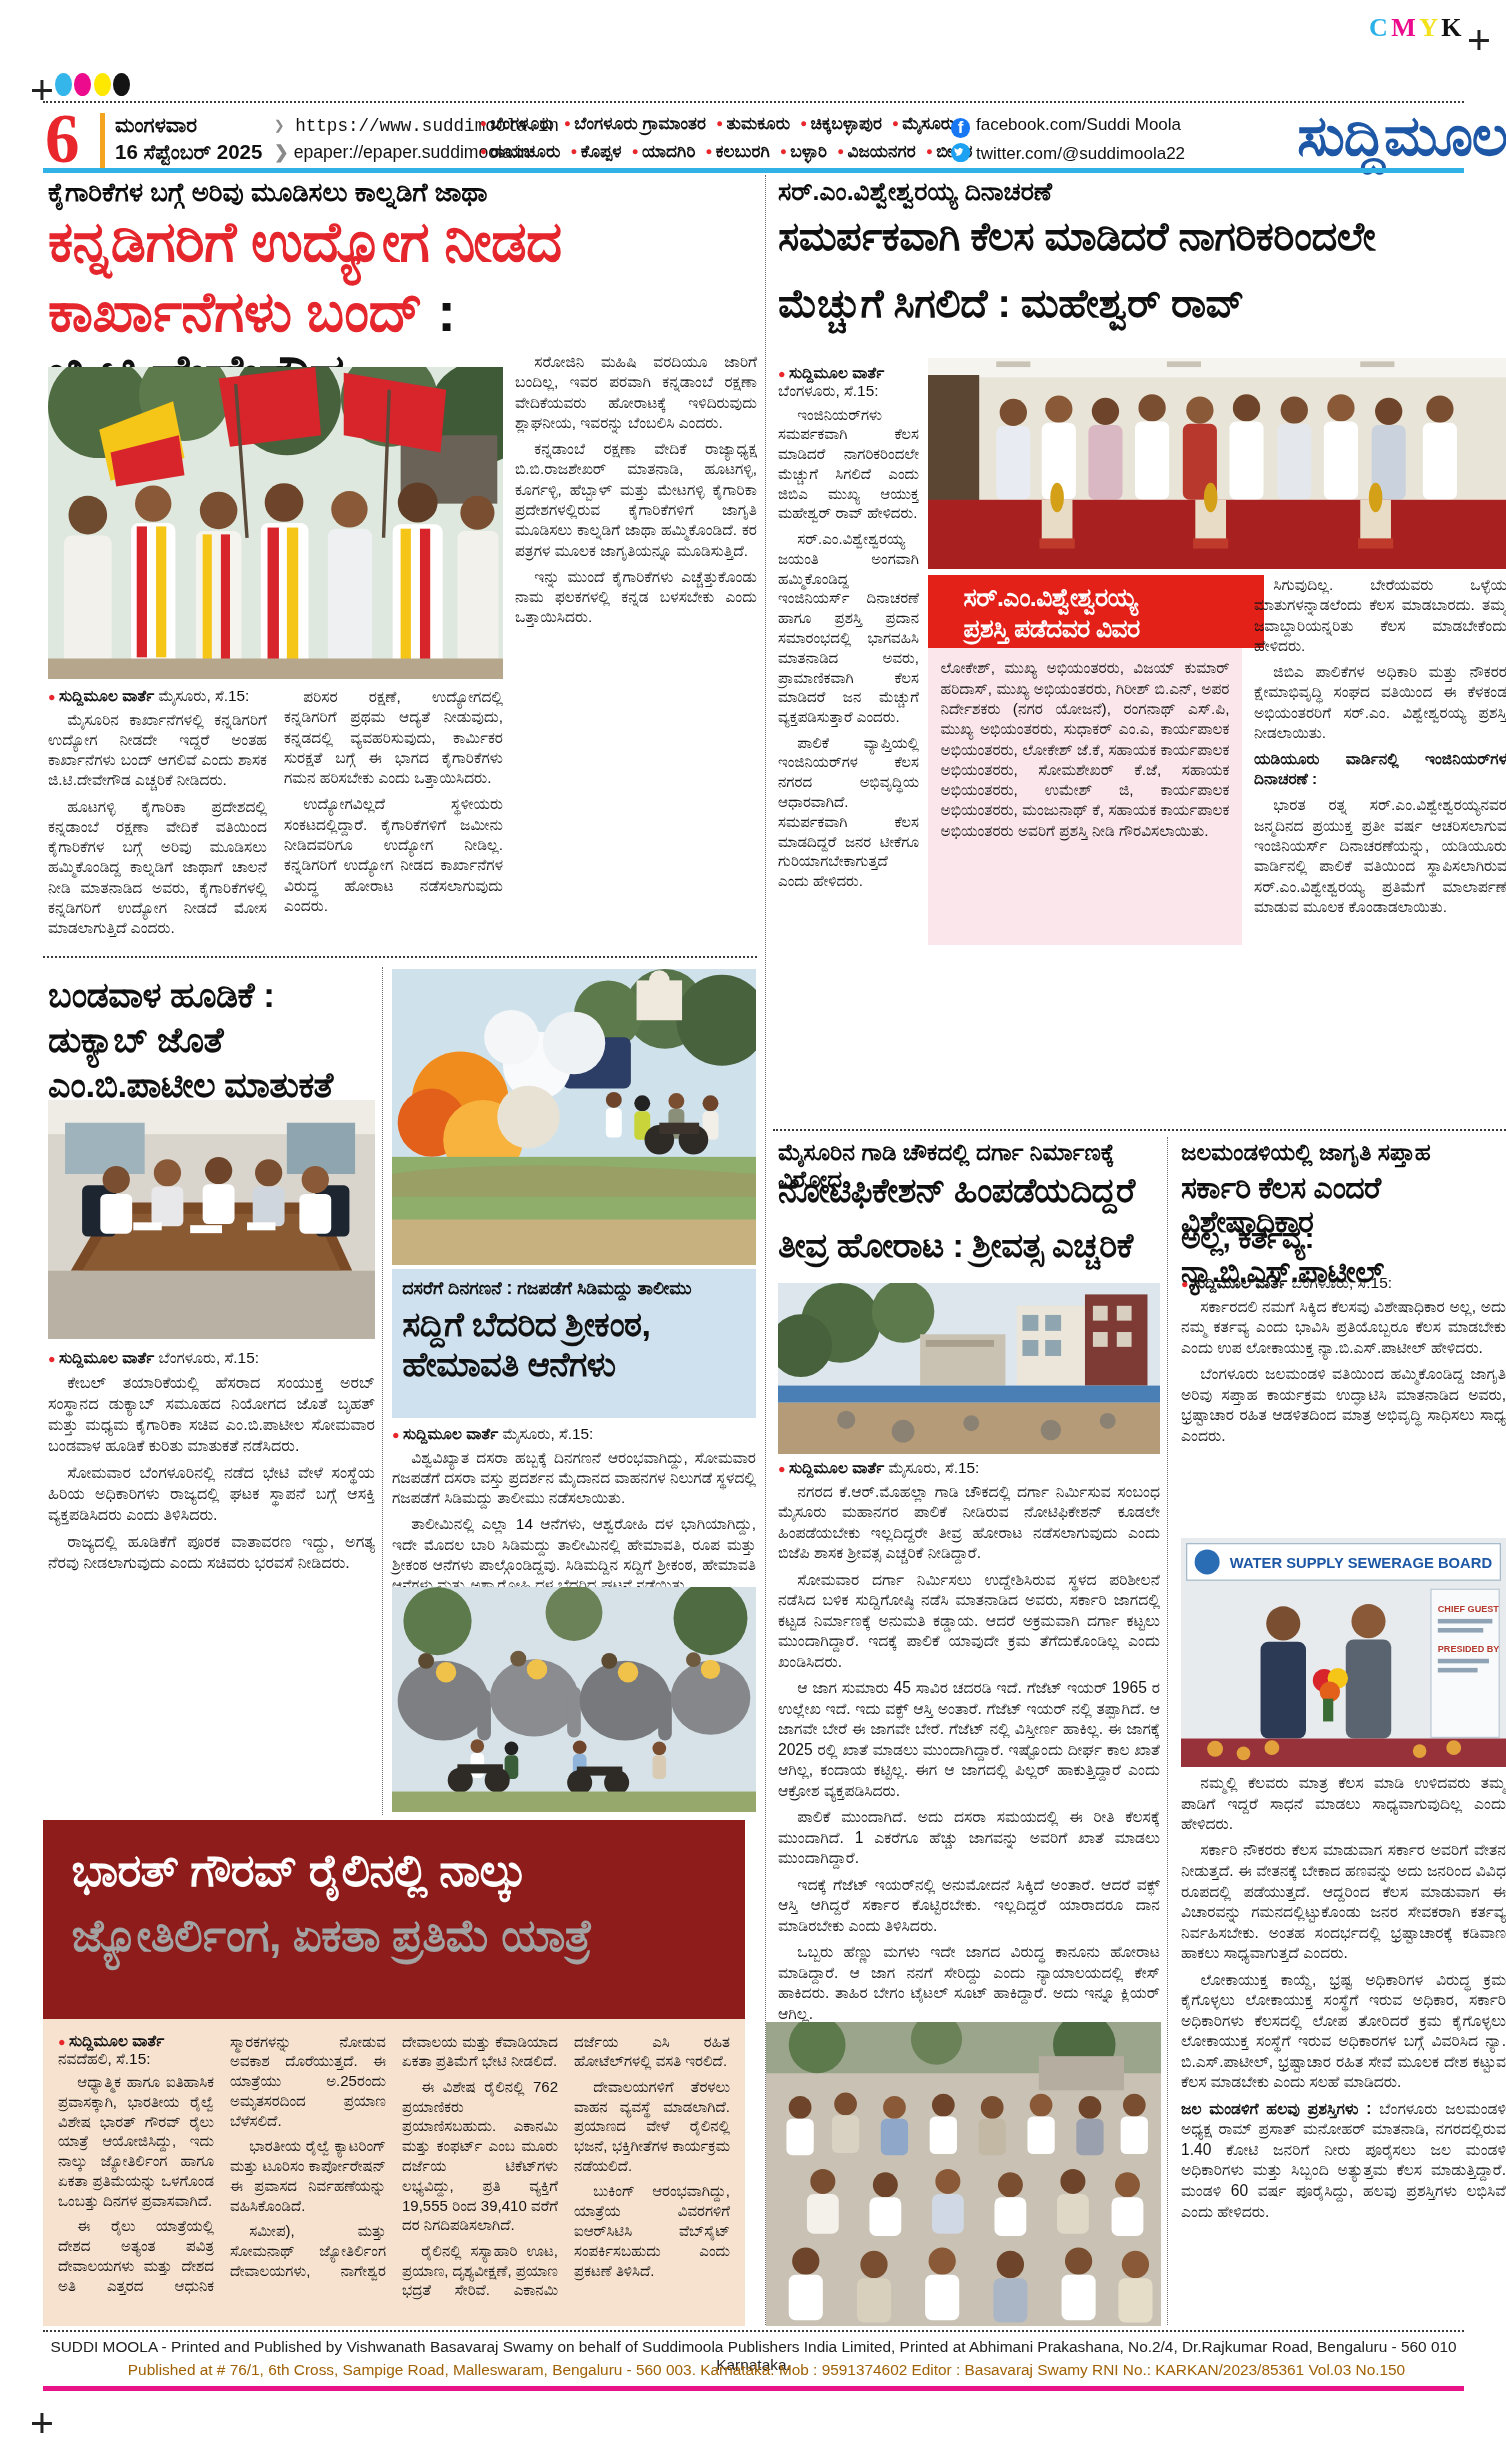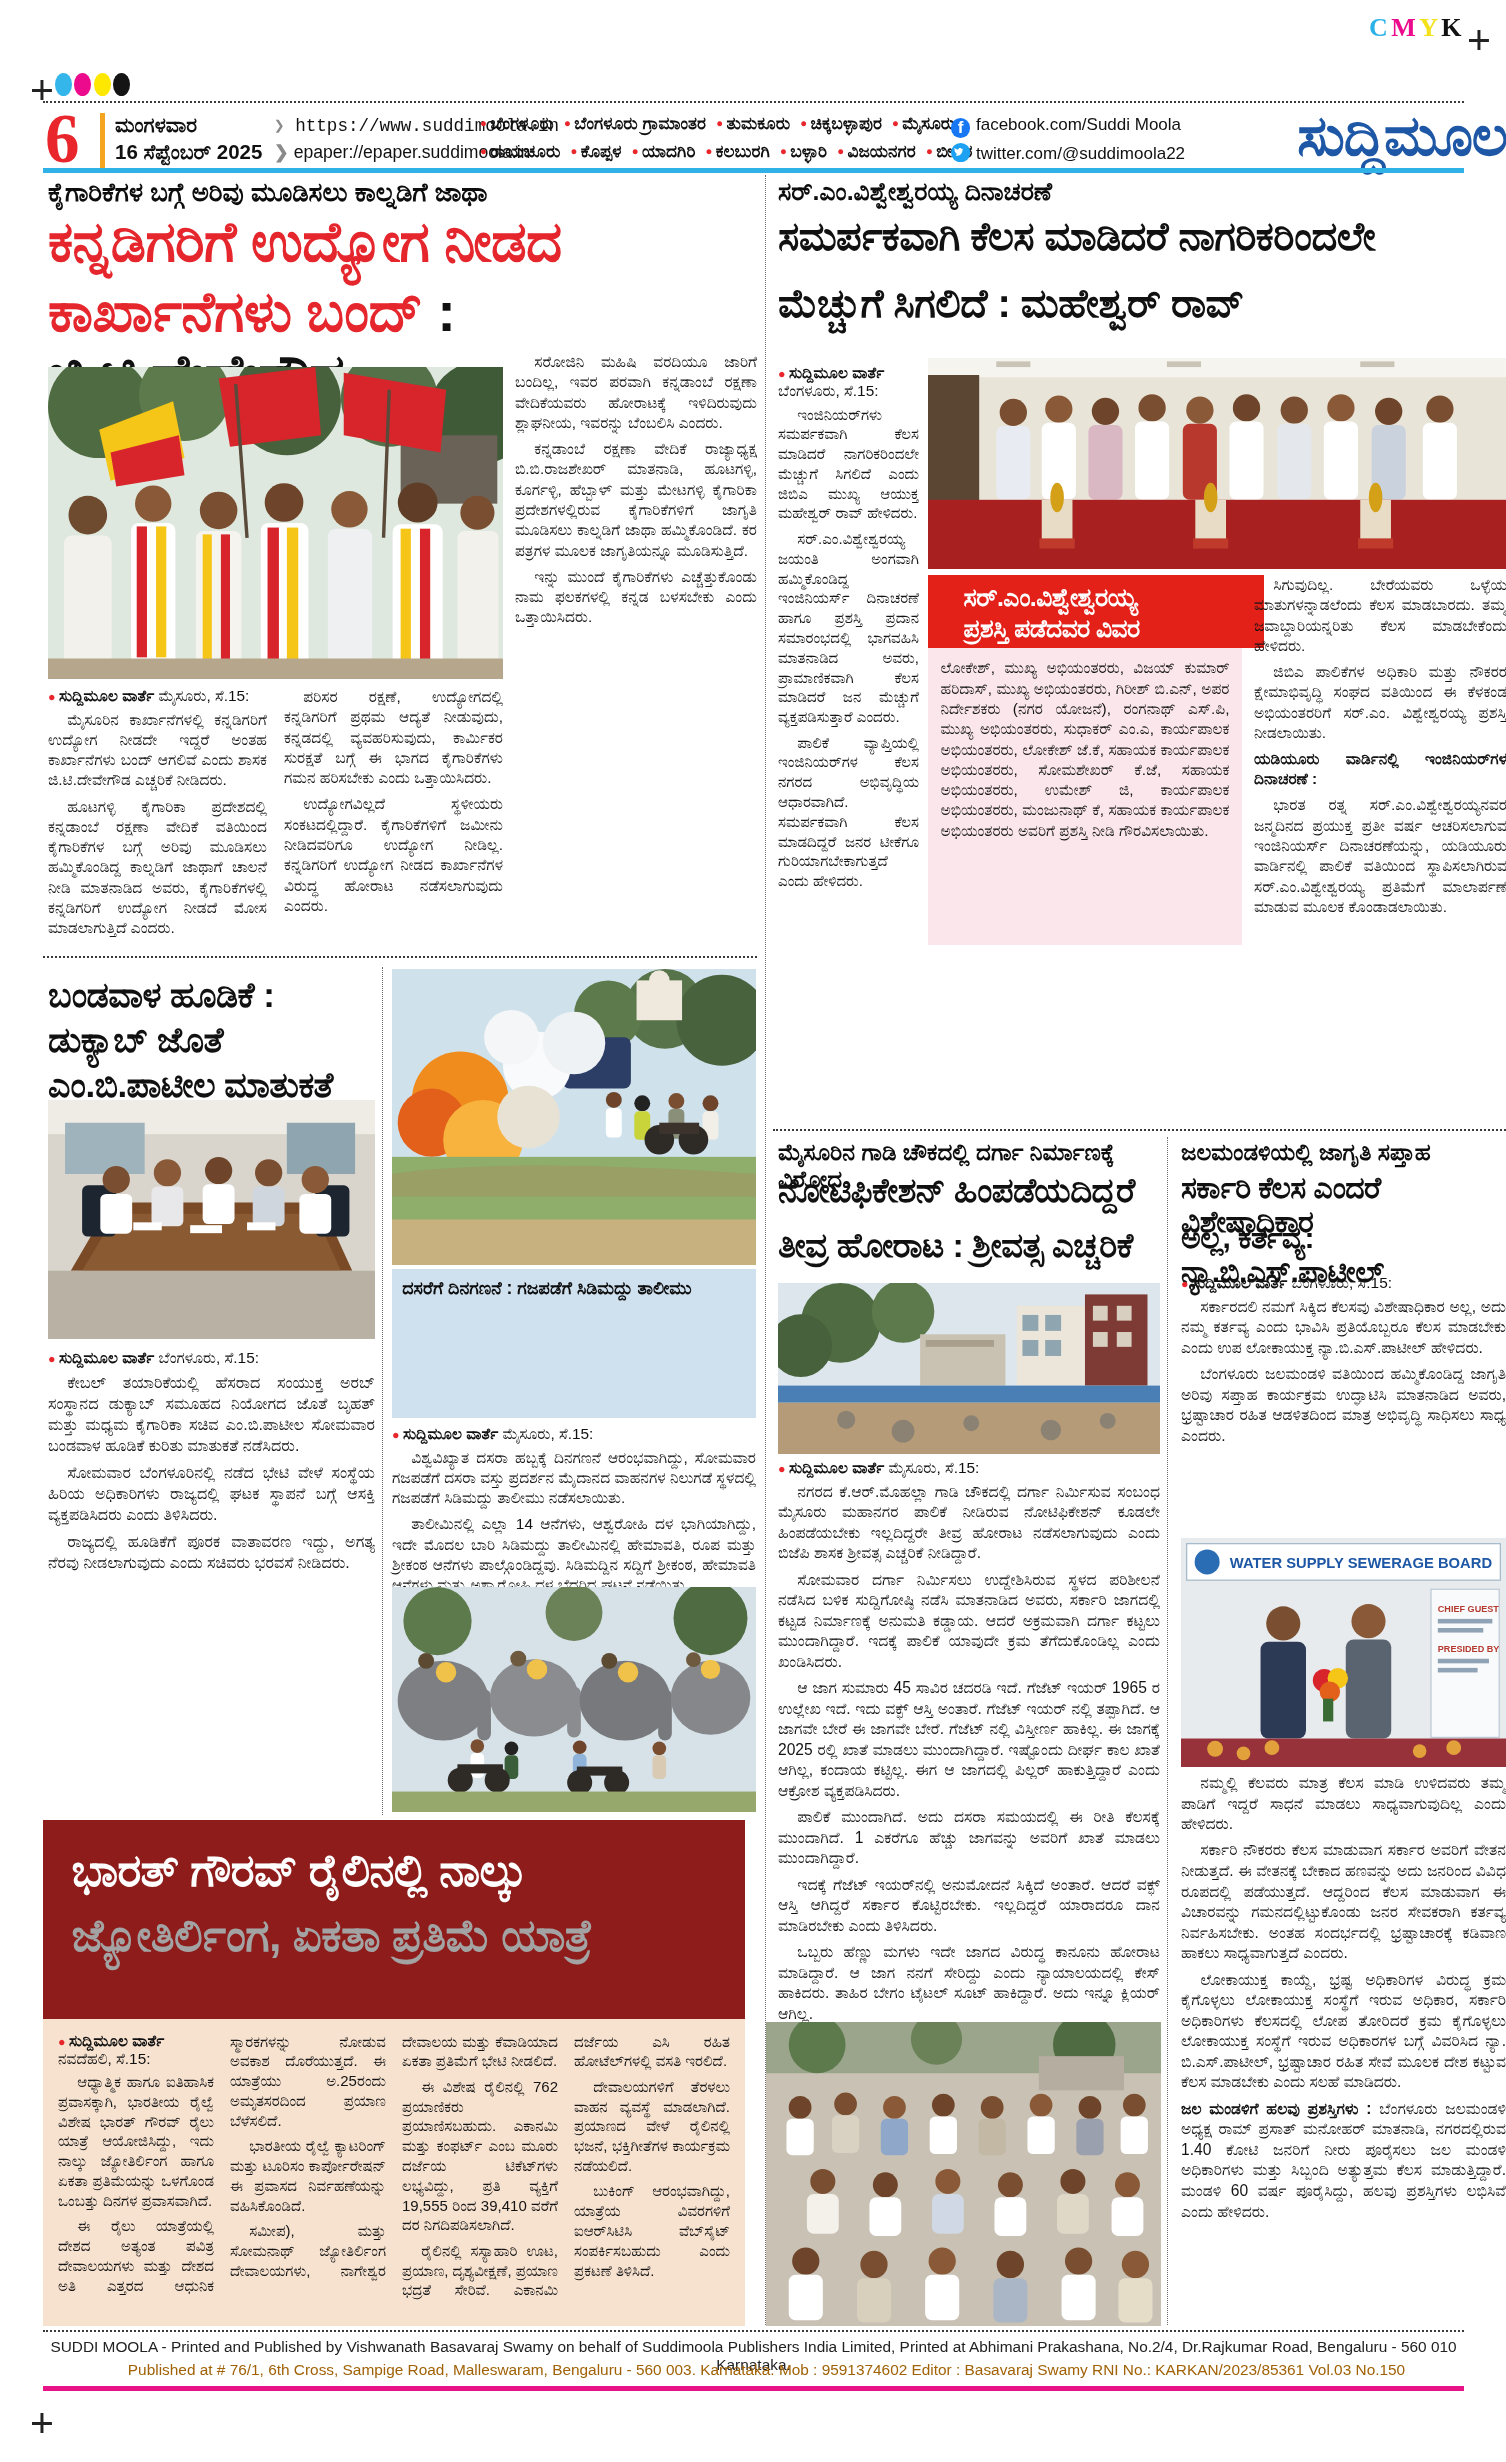--- a/index.html
+++ b/index.html
@@ -215,20 +215,21 @@
         <circle cx="530" cy="300" r="26" fill="#2e2a26"></circle>
         <rect x="470" y="270" width="70" height="20" fill="#3c342c"></rect>
       <rect x="0" y="330" width="640" height="120" fill="#8fae6b"></rect>
       <rect x="0" y="440" width="640" height="80" fill="#c7b17e"></rect>
       <path d="M0 360 Q200 330 640 360 L640 400 L0 400 Z" fill="#a3905f" opacity="0.5"></path>
     </svg>
   </div>
 
   <div class="abs" style="left:392px;top:1269px;width:364px;height:149px;background:#cfe0ee;">
     <div class="kicker" style="font-size:17.6px;padding:9px 10.2px 0 10.2px;">ದಸರೆಗೆ ದಿನಗಣನೆ : ಗಜಪಡೆಗೆ ಸಿಡಿಮದ್ದು ತಾಲೀಮು</div>
+    <div class="hl" style="font-size:34px;padding:4.5px 10.2px 0 10.2px;line-height:1.18;">ಸದ್ದಿಗೆ ಬೆದರಿದ ಶ್ರೀಕಂಠ, ಹೇಮಾವತಿ ಆನೆಗಳು</div>
   </div>
 
   <div class="abs" style="left:392px;top:1425px;width:364px;height:157px;">
     <div class="byline"><span class="agency">ಸುದ್ದಿಮೂಲ ವಾರ್ತೆ</span> <span>ಮೈಸೂರು, ಸೆ.15:</span></div>
     <div class="body-txt">
       <p>ವಿಶ್ವವಿಖ್ಯಾತ ದಸರಾ ಹಬ್ಬಕ್ಕೆ ದಿನಗಣನೆ ಆರಂಭವಾಗಿದ್ದು, ಸೋಮವಾರ ಗಜಪಡೆಗೆ ದಸರಾ ವಸ್ತು ಪ್ರದರ್ಶನ ಮೈದಾನದ ವಾಹನಗಳ ನಿಲುಗಡೆ ಸ್ಥಳದಲ್ಲಿ ಗಜಪಡೆಗೆ ಸಿಡಿಮದ್ದು ತಾಲೀಮು ನಡೆಸಲಾಯಿತು.</p>
       <p>ತಾಲೀಮಿನಲ್ಲಿ ಎಲ್ಲಾ 14 ಆನೆಗಳು, ಆಶ್ವರೋಹಿ ದಳ ಭಾಗಿಯಾಗಿದ್ದು, ಇದೇ ಮೊದಲ ಬಾರಿ ಸಿಡಿಮದ್ದು ತಾಲೀಮಿನಲ್ಲಿ ಹೇಮಾವತಿ, ರೂಪ ಮತ್ತು ಶ್ರೀಕಂಠ ಆನೆಗಳು ಪಾಲ್ಗೊಂಡಿದ್ದವು. ಸಿಡಿಮದ್ದಿನ ಸದ್ದಿಗೆ ಶ್ರೀಕಂಠ, ಹೇಮಾವತಿ ಆನೆಗಳು ಮತ್ತು ಅಶ್ವಾರೋಹಿ ದಳ ಬೆದರಿದ ಘಟನೆ ನಡೆಯಿತು.</p>
       <p>ಇನ್ನು ಸಿಡಿಮದ್ದು ತಾಲೀಮು ಫೈರಿಂಗ್ ಕಾರ್ಯದಲ್ಲಿ ಸುಮಾರು 30 ಕ್ಕೂ ಹೆಚ್ಚು ಸಿಎಆರ್ ಪೊಲೀಸರು ಭಾಗಿಯಾಗಿದ್ದರು. ನಗರ ಪೊಲೀಸ್ ಆಯುಕ್ತೆ ಸೀಮಾ ಲಾಟ್ಕರ್, ಡಿಸಿಪಿಗಳಾದ ಬಿಂದುಮಣಿ, ಸುಂದರರಾಜ್, ಡಿಸಿಎಫ್ ಪ್ರಭಗೌಡ ಸೇರಿದಂತೆ ಪೊಲೀಸ್ ಮತ್ತು ಅರಣ್ಯ ಇಲಾಖೆ ಸಿಬ್ಬಂದಿ ಭಾಗಿಯಾಗಿದ್ದರು.</p>
     </div>
   </div>

